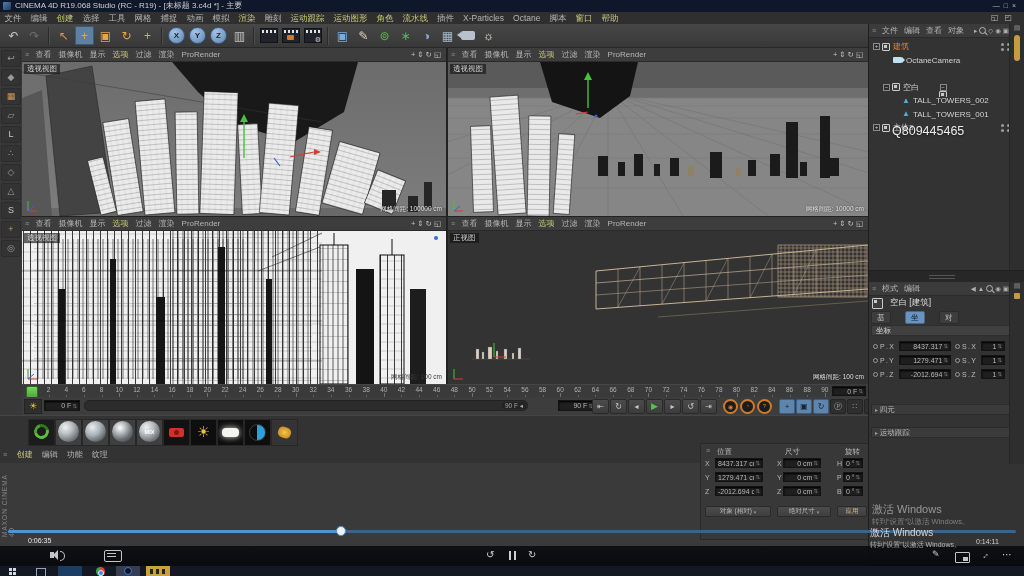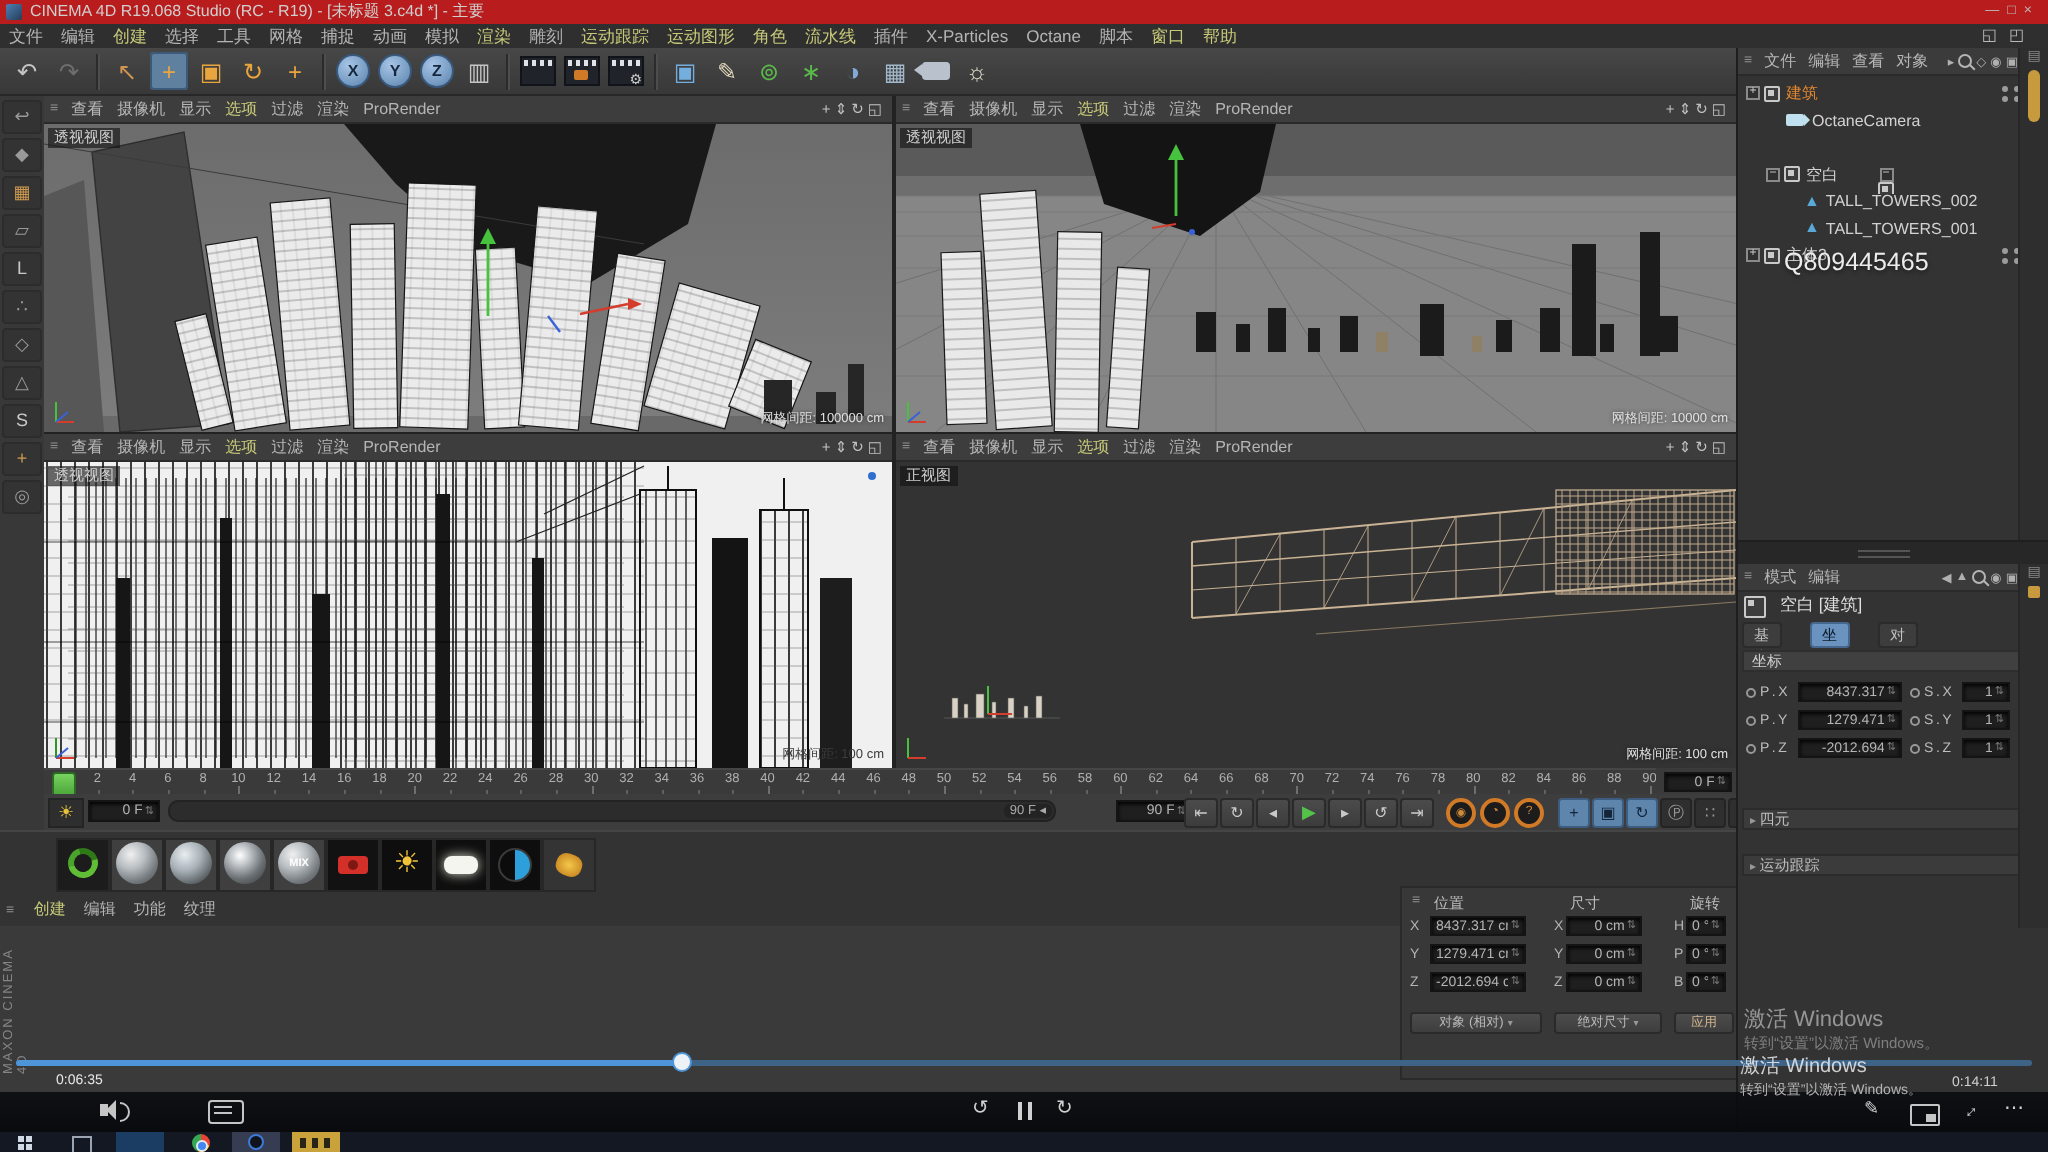--- a/index.html
+++ b/index.html
@@ -1,20 +1,20 @@
 <!DOCTYPE html>
 <html><head>
 <meta charset="utf-8">
 <style>
   html,body{margin:0;padding:0;background:#000;}
   #app{position:relative;width:1024px;height:576px;overflow:hidden;background:#3a3a3a;
        font-family:"Liberation Sans","DejaVu Sans",sans-serif;color:#c2c2c2;}
   .abs{position:absolute;}
   
-  #titlebar{left:0;top:0;width:1024px;height:12px;background:#b91c1c;font-size:8px;line-height:12px;color:#cfcfcf;white-space:nowrap;}
+  #titlebar{left:0;top:0;width:1024px;height:12px;background:#0f172a;font-size:8px;line-height:12px;color:#cfcfcf;white-space:nowrap;}
   #appicon{position:absolute;left:3px;top:2px;width:8px;height:8px;background:linear-gradient(135deg,#4f7fb5,#243d58);border-radius:1px;}
   #titletext{position:absolute;left:15px;top:0;}
   #winbtns{position:absolute;right:4px;top:0;letter-spacing:4px;color:#b9b9b9;font-size:7px;}
   #menubar{left:0;top:12px;width:1024px;height:12px;background:#2f2f2f;border-bottom:1px solid #242424;font-size:8.5px;line-height:12px;white-space:nowrap;}
   .mi{display:inline-block;padding:0 4.5px;color:#b4b4b4;}
   .mi.hl{color:#c6c878;}
   #menubar-right{position:absolute;right:6px;top:0;color:#b9b9b9;font-size:8px;letter-spacing:6px;}
   #toolbar{left:0;top:24px;width:1024px;height:24px;background:linear-gradient(#474747,#383838);border-bottom:1px solid #272727;display:flex;align-items:center;padding-left:4px;box-sizing:border-box;gap:2px;}
   .ttile{width:19px;height:19px;display:flex;align-items:center;justify-content:center;font-size:12px;border-radius:2px;flex:none;}
   .ttile.sel{background:#60809f;box-shadow:inset 0 0 0 1px #3a5a78;}

